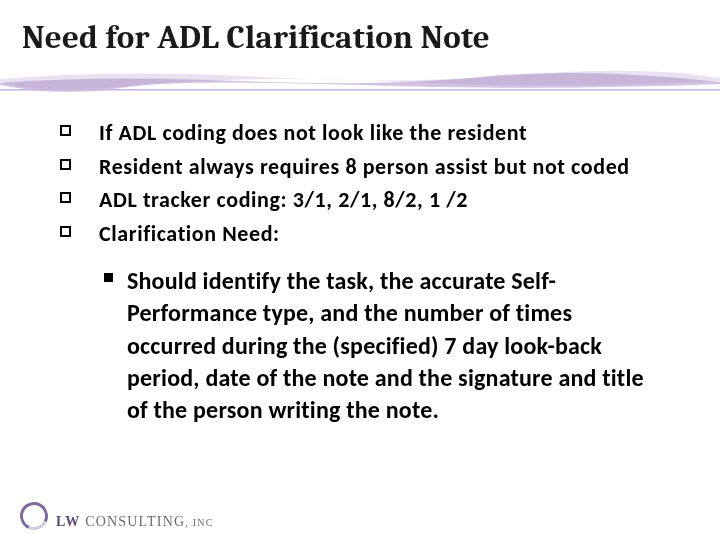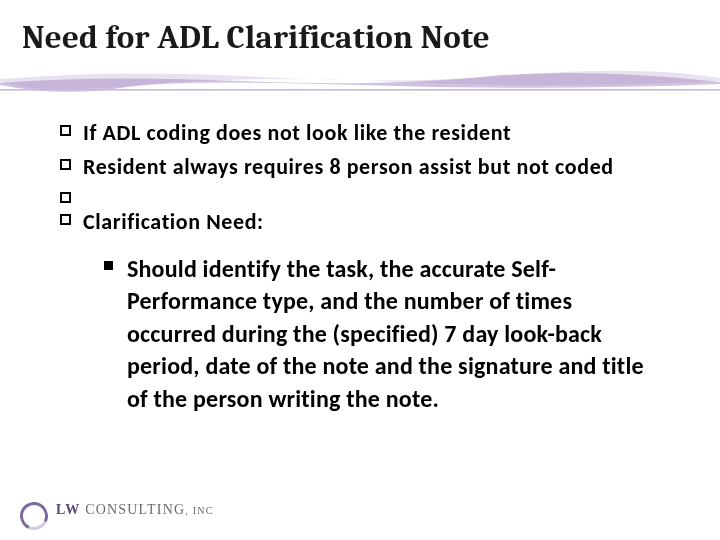--- a/index.html
+++ b/index.html
@@ -33,20 +33,21 @@
   .content {
     padding: 18px 60px 0 60px;
   }
   .bullets-lvl1 {
     list-style: none;
   }
   .bullets-lvl1 > li {
     display: flex;
     align-items: flex-start;
     margin-bottom: 4px;
+    gap: 16px;
   }
   .sq-open {
     flex: 0 0 auto;
     width: 11px;
     height: 11px;
     border: 2px solid #000;
     margin-top: 7px;
     margin-right: 12px;
   }
   .lvl1-text {
@@ -79,21 +80,21 @@
     font-weight: 700;
     color: #000;
     line-height: 1.35;
     letter-spacing: 0.2px;
   }
   .footer {
     position: absolute;
     bottom: 10px;
     left: 20px;
     display: flex;
-    align-items: flex-start;
+    align-items: flex-end;
   }
   .logo-ring {
     width: 28px;
     height: 28px;
     border-radius: 50%;
     border: 3px solid #7a6a9e;
     border-bottom-color: #d3cce0;
     transform: rotate(-20deg);
     margin-right: 8px;
   }
@@ -129,20 +130,21 @@
     <li>
       <span class="sq-open"></span>
       <span class="lvl1-text">If ADL coding does not look like the resident</span>
     </li>
     <li>
       <span class="sq-open"></span>
       <span class="lvl1-text">Resident always requires 8 person assist but not coded</span>
     </li>
     <li>
       <span class="sq-open"></span>
+      <span class="lvl1-text">ADL tracker coding: 3/1, 2/1, 8/2, 1 /2</span>
     </li>
     <li>
       <span class="sq-open"></span>
       <span class="lvl1-text">Clarification Need:</span>
     </li>
   </ul>
   <ul class="bullets-lvl2">
     <li>
       <span class="sq-filled"></span>
       <span class="lvl2-text">Should identify the task, the accurate Self-Performance type, and the number of times occurred during the (specified) 7 day look-back period, date of the note and the signature and title of the person writing the note.</span>

